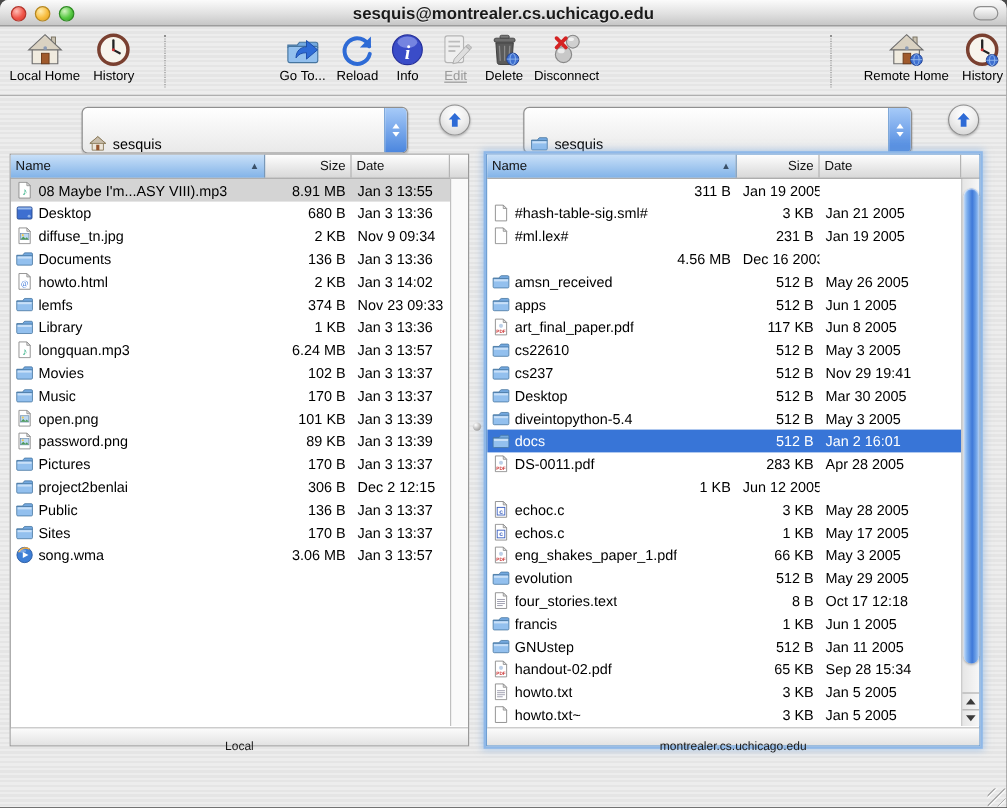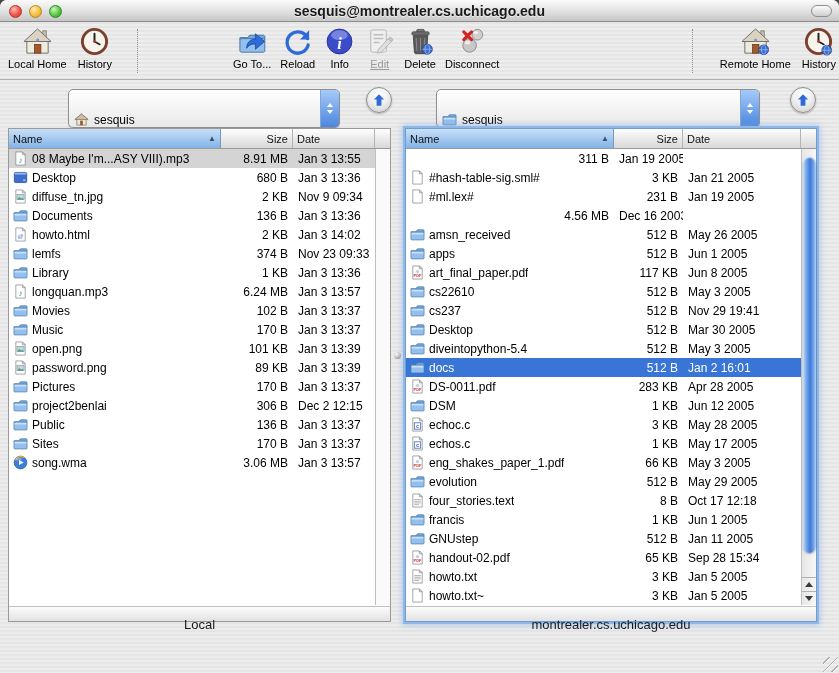--- a/index.html
+++ b/index.html
@@ -105,21 +105,21 @@
   .vthumb { position: absolute; top: 8px; left: 1px; width: 13px; height: 396px; border-radius: 6.5px;
     background: linear-gradient(90deg, #C4DCF8 0%, #7FB0EE 22%, #3E78D8 55%, #6EA2E8 80%, #AFCDF2 100%);
     box-shadow: inset 0 1px 1px rgba(255,255,255,.7), 0 1px 2px rgba(0,0,0,.3); }
   .varrows { position: absolute; left: 0; right: 0; bottom: 0; }
   .varrow { height: 14px; border-top: 1px solid #B0B0B0; display: flex; align-items: center; justify-content: center; }
   .varrow .t { width: 0; height: 0; border-left: 4px solid transparent; border-right: 4px solid transparent; }
   .varrow.up .t { border-bottom: 5px solid #3A3A3A; }
   .varrow.down .t { border-top: 5px solid #3A3A3A; }
   .hscroll { position: absolute; left: 0; right: 0; bottom: 0; height: 15px;
     border-top: 1px solid #C0C0C0; background: linear-gradient(#FCFCFC, #E2E2E2); }
-  .pane-label { position: absolute; top: 617px; font-size: 13px; color: #1A1A1A; text-align: center; }
+  .pane-label { position: absolute; top: 617px; font-size: 10px; color: #1A1A1A; text-align: center; }
   #label-left { left: 8px; width: 383px; }
   #label-right { left: 405px; width: 412px; }
   .splitter-dimple { position: absolute; left: 394px; top: 352px; width: 7px; height: 7px; border-radius: 50%;
     background: radial-gradient(circle at 35% 30%, #FFF, #ABABAB 65%, #838383); }
   .resize-grip { position: absolute; right: 1px; bottom: 1px; width: 15px; height: 15px;
     background: repeating-linear-gradient(135deg, transparent 0 4px, #ADADAD 4px 5px, #F6F6F6 5px 6px); }
 </style>
 </head>
 <body>
 
@@ -733,30 +733,20 @@
                 <circle cx="8" cy="7" r="1.8" fill="#BDD0E8"></circle>
                 <text x="8" y="13.2" font-size="4.2" font-weight="bold" fill="#C33" text-anchor="middle" font-family="sans-serif">PDF</text>
               </svg>
             </span>
             <span class="fname">DS-0011.pdf</span>
           </div>
           <div class="csize">283 KB</div>
           <div class="cdate">Apr 28 2005</div>
         </div>
         <div class="row">
-          <div class="cname">
-            <span class="ficon">
-              <svg viewBox="0 0 16 16">
-                <path d="M1 5h5.2L7.6 3.2c.2-.2.4-.3.7-.3H14c.6 0 1 .4 1 1V6H1z" fill="#74A9E0" stroke="#46759F" stroke-width="0.7"></path>
-                <rect x="1" y="5.4" width="14" height="8.4" rx="1" fill="#93C0EE" stroke="#46759F" stroke-width="0.7"></rect>
-                <rect x="1.8" y="6.2" width="12.4" height="1.8" fill="#C9E0F8"></rect>
-              </svg>
-            </span>
-            <span class="fname">DSM</span>
-          </div>
           <div class="csize">1 KB</div>
           <div class="cdate">Jun 12 2005</div>
         </div>
         <div class="row">
           <div class="cname">
             <span class="ficon">
               <svg viewBox="0 0 16 16">
                 <path d="M3 1h7l3 3v11H3z" fill="#FFF" stroke="#8A8A8A" stroke-width="0.8"></path>
                 <path d="M10 1v3h3z" fill="#E4E4E4" stroke="#8A8A8A" stroke-width="0.7"></path>
                 <rect x="4.6" y="6.2" width="6.8" height="6.8" fill="#FFF" stroke="#3A5FBF" stroke-width="0.8"></rect>

